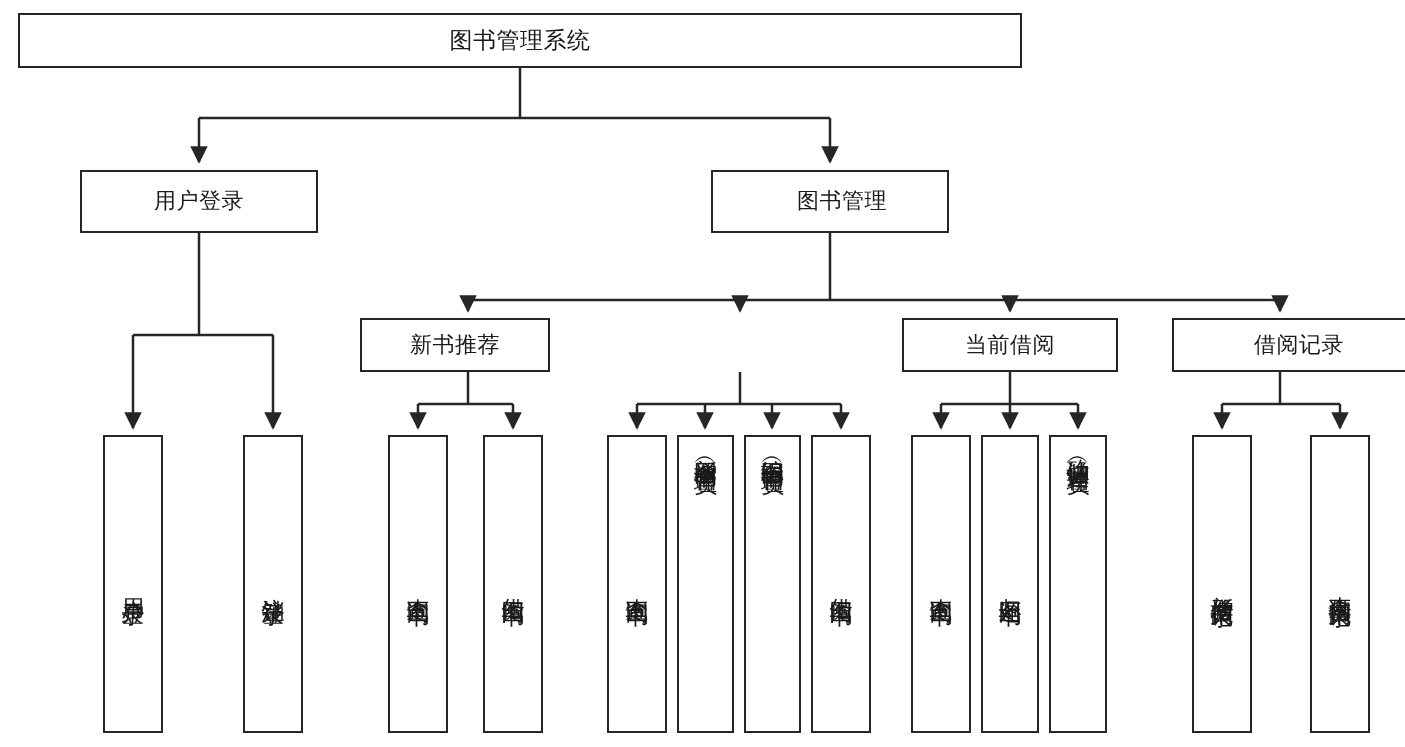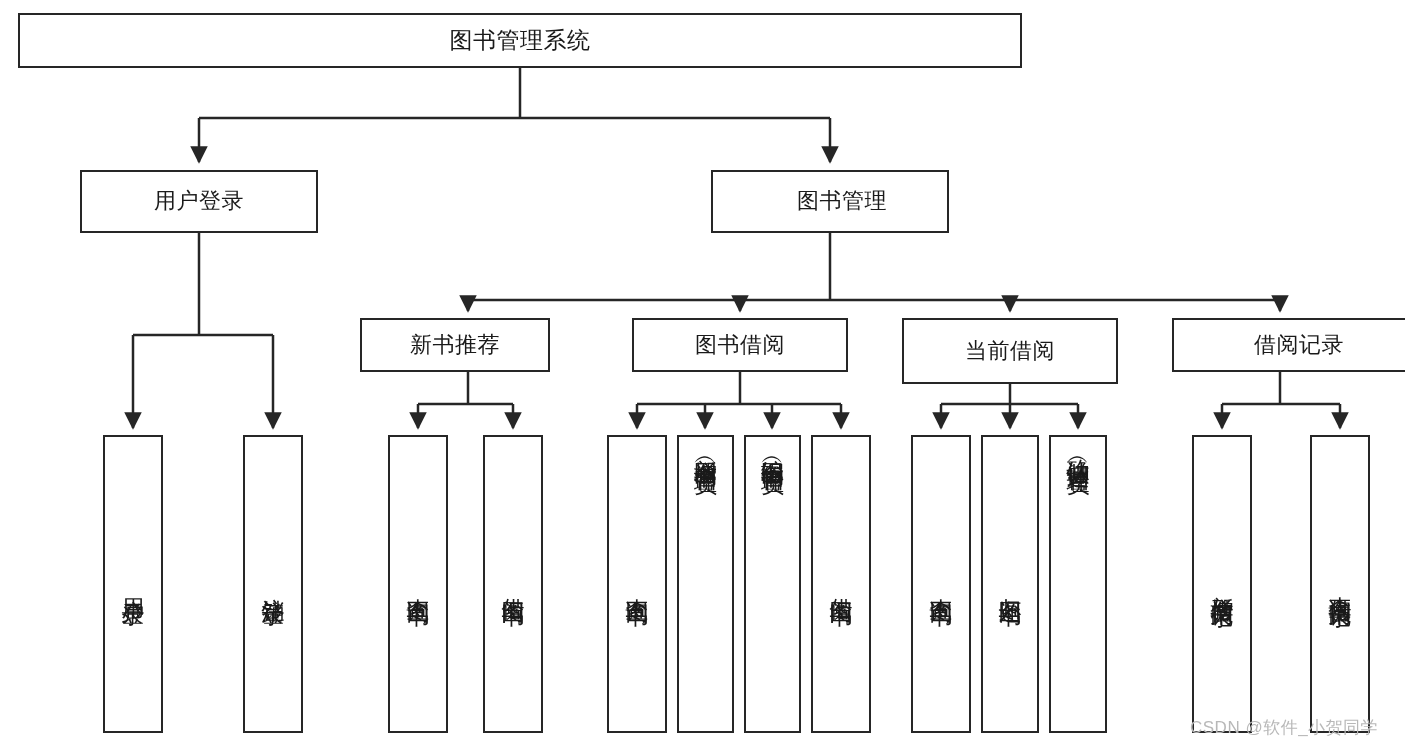--- a/index.html
+++ b/index.html
@@ -132,24 +132,21 @@
   <div class="node-box horiz" style="left:80px; top:170px; width:238px; height:63px;">
     <span class="node-label">用户登录</span>
   </div>
   <div class="node-box horiz" style="left:711px; top:170px; width:238px; height:63px;padding-left:24px;">
     <span class="node-label">图书管理</span>
   </div>
 
   <div class="node-box horiz" style="left:360px; top:318px; width:190px; height:54px;">
     <span class="node-label">新书推荐</span>
   </div>
-  <div class="node-box horiz" style="left:632px; top:318px; width:216px; height:54px;">
-    <span class="node-label">图书借阅</span>
-  </div>
-  <div class="node-box horiz" style="left:902px; top:318px; width:216px; height:66px;">
+  <div class="node-box horiz" style="left:902px; top:318px; width:216px; height:54px;">
     <span class="node-label">当前借阅</span>
   </div>
   <div class="node-box horiz" style="left:1172px; top:318px; width:254px; height:54px;">
     <span class="node-label">借阅记录</span>
   </div>
 
   <div class="node-box vert centered" style="left:103px; top:435px; width:60px; height:298px;">
     <span class="node-label">用户登录</span>
   </div>
   <div class="node-box vert centered" style="left:243px; top:435px; width:60px; height:298px;">
@@ -186,15 +183,14 @@
     <span class="node-label">确认归还（管理员）</span>
   </div>
 
   <div class="node-box vert centered" style="left:1192px; top:435px; width:60px; height:298px;">
     <span class="node-label">新增借阅记录</span>
   </div>
   <div class="node-box vert centered" style="left:1310px; top:435px; width:60px; height:298px;">
     <span class="node-label">查询借阅记录</span>
   </div>
 
-  <div class="watermark" style="left:1190px; top:716px;">CSDN @软件_小贺同学</div>
 
 </div>
 
 </body></html>

